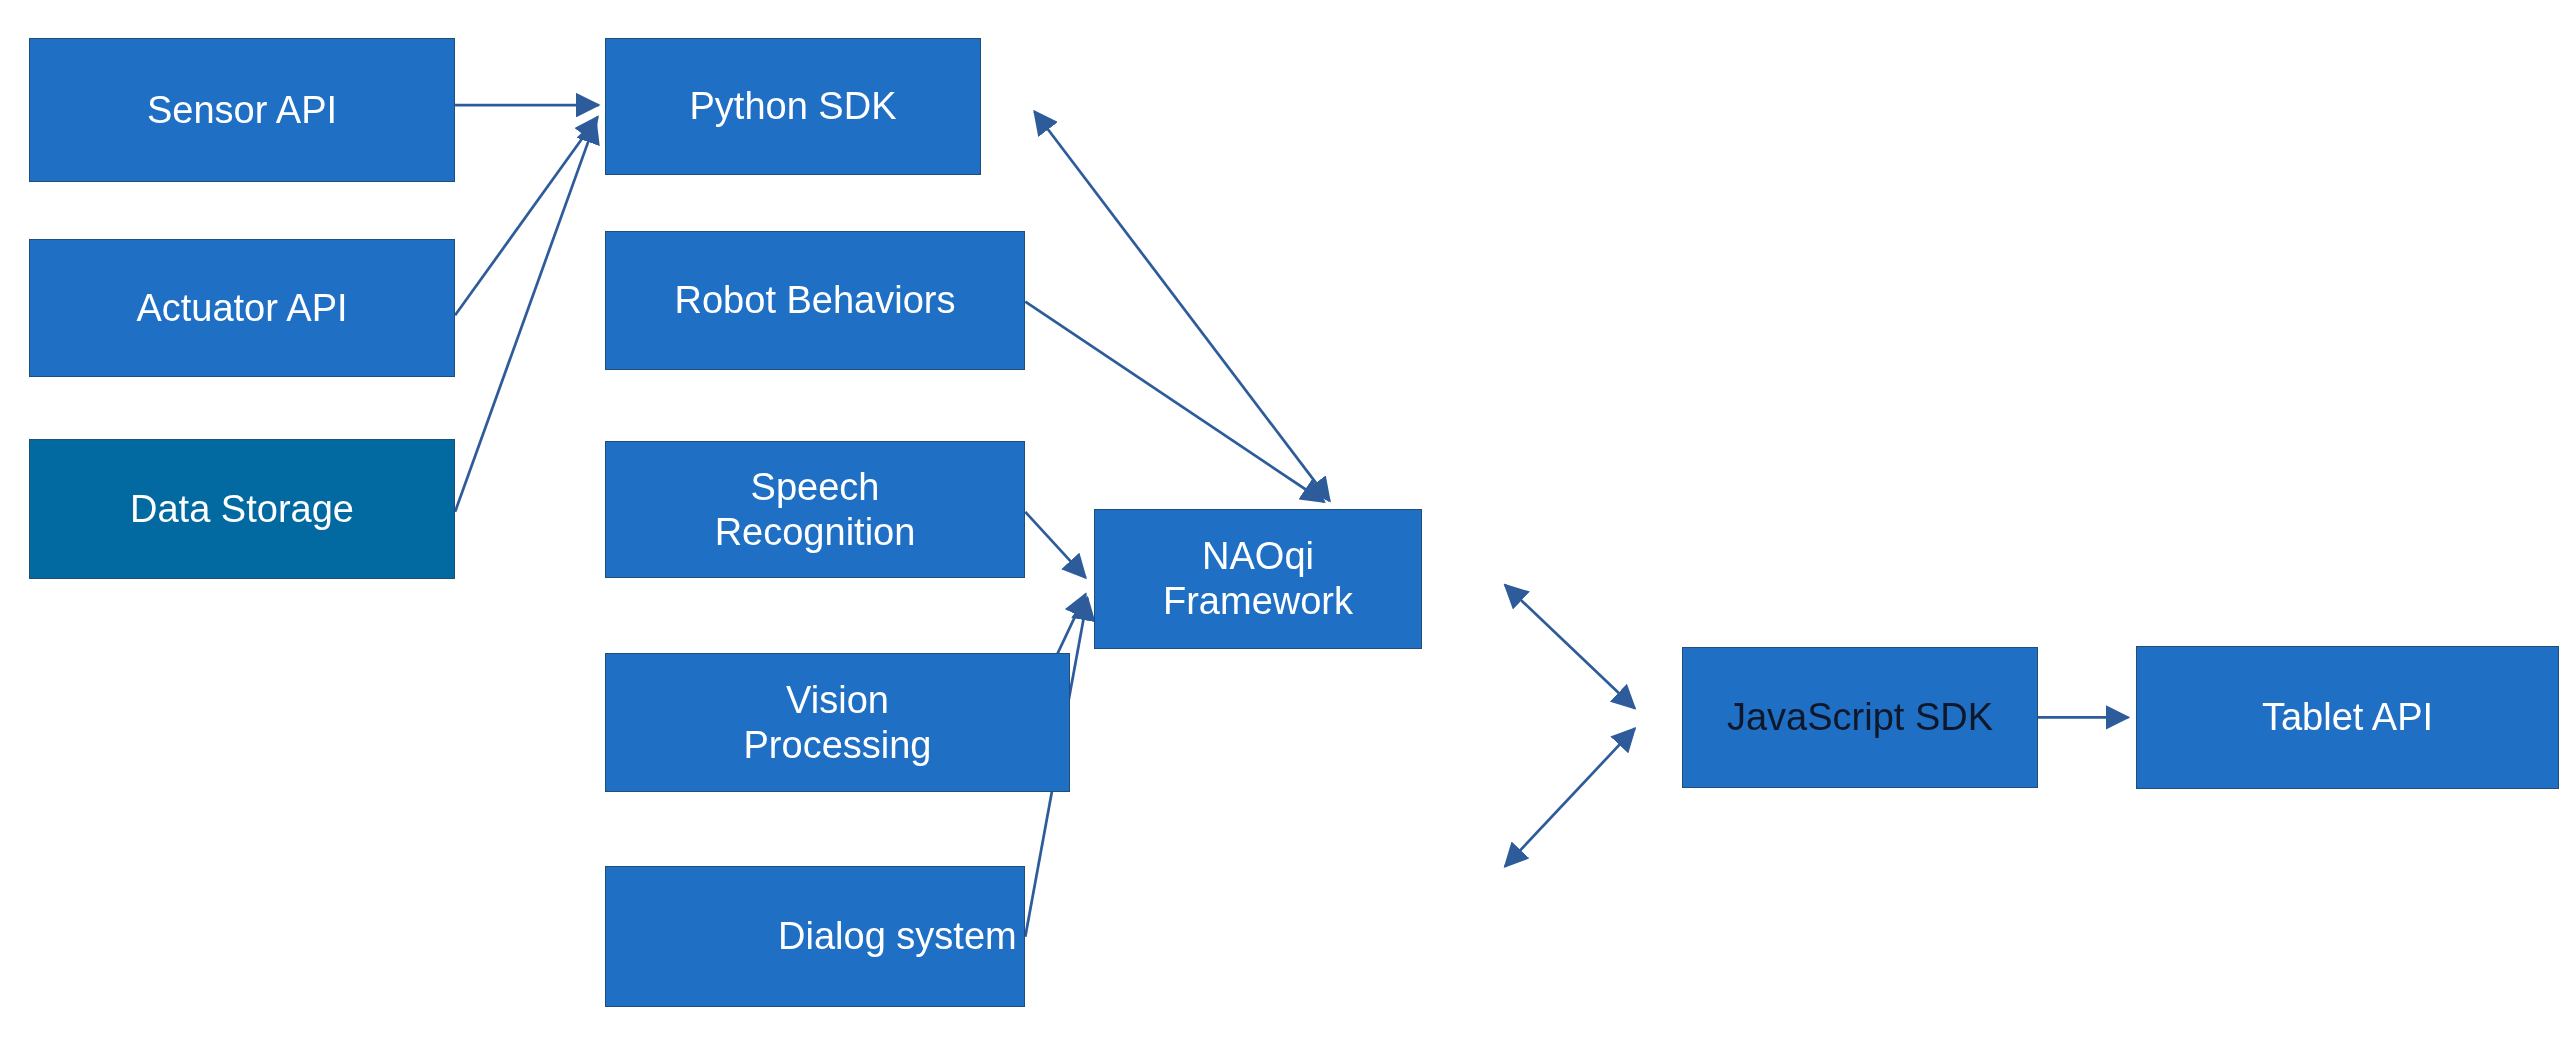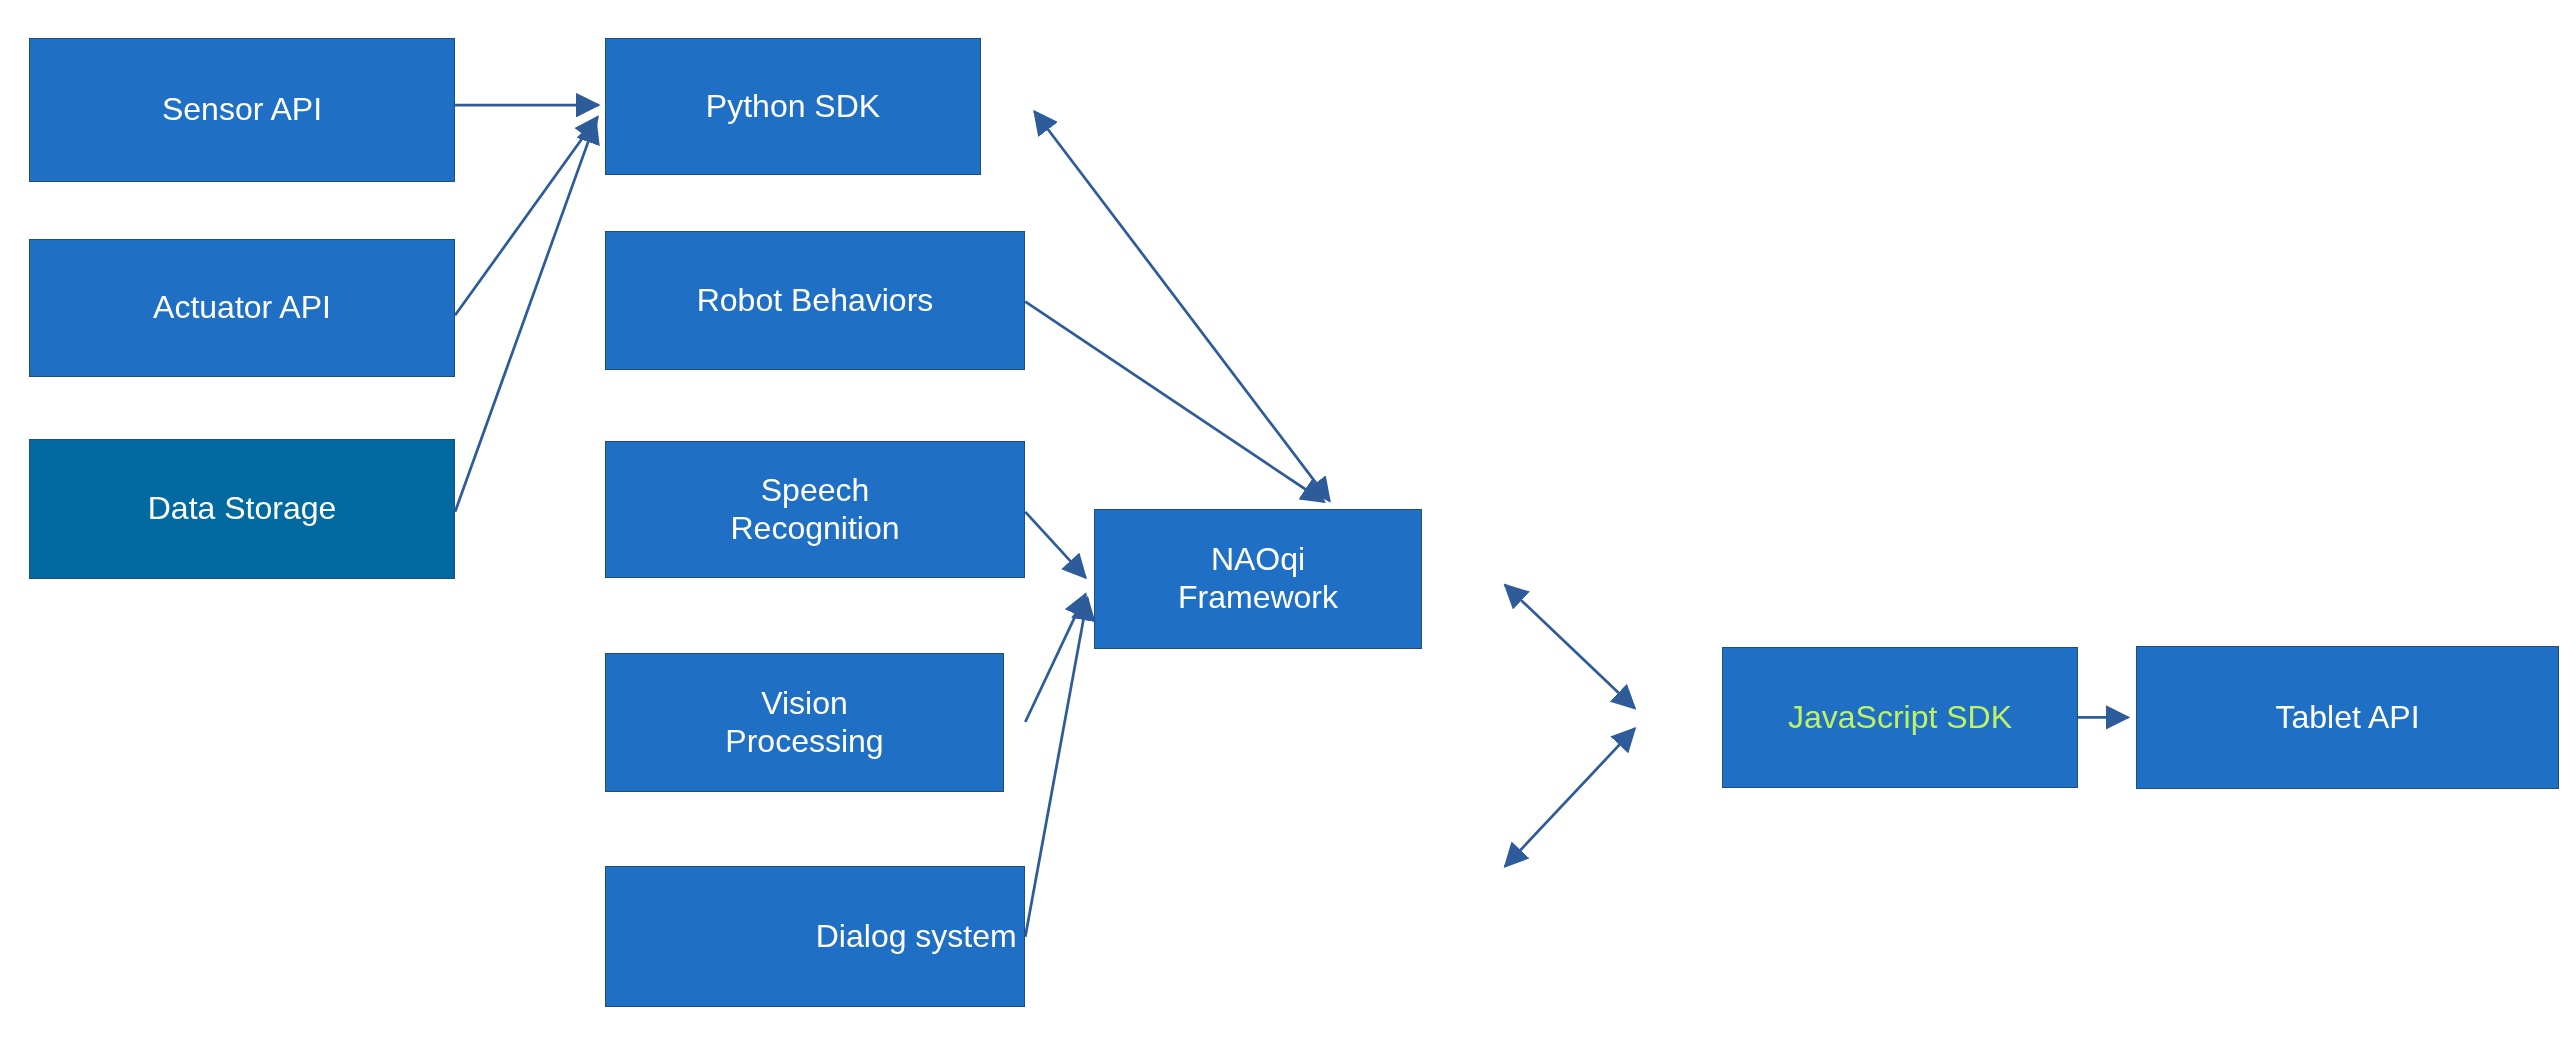--- a/index.html
+++ b/index.html
@@ -30,21 +30,21 @@
     position: absolute;
     background: #1f6FC4;
     border: 1.8px solid #1f4E79;
     box-sizing: border-box;
     display: flex;
     align-items: center;
     justify-content: center;
     text-align: center;
     color: #ffffff;
     font-family: "Liberation Sans", sans-serif;
-    font-size: 32px;
+    font-size: 38px;
     font-weight: 400;
     line-height: 1.18;
     letter-spacing: 0px;
     white-space: pre-line;
     padding: 0 7.3px;
   }
   .node-label {
     display: block;
     width: 100%;
     white-space: pre-line;
@@ -100,32 +100,32 @@
   <div class="node" style="left: 605px; top: 38px; width: 376px; height: 137px; background: rgb(31, 111, 196); border-color: rgb(31, 78, 121); color: rgb(255, 255, 255);">
     <span class="node-label">Python SDK</span>
   </div>
   <div class="node" style="left: 605px; top: 231px; width: 420px; height: 139px; background: rgb(31, 111, 196); border-color: rgb(31, 78, 121); color: rgb(255, 255, 255);">
     <span class="node-label">Robot Behaviors</span>
   </div>
   <div class="node" style="left: 605px; top: 441px; width: 420px; height: 137px; background: rgb(31, 111, 196); border-color: rgb(31, 78, 121); color: rgb(255, 255, 255); justify-content: center;">
     <span class="node-label">Speech
 Recognition</span>
   </div>
-  <div class="node" style="left: 605px; top: 653px; width: 399px; height: 139px; background: rgb(31, 111, 196); border-color: rgb(31, 78, 121); color: rgb(255, 255, 255);">
+  <div class="node" style="left: 605px; top: 653px; width: 465px; height: 139px; background: rgb(31, 111, 196); border-color: rgb(31, 78, 121); color: rgb(255, 255, 255);">
     <span class="node-label">Vision
 Processing</span>
   </div>
   <div class="node" style="left: 605px; top: 866px; width: 420px; height: 141px; background: rgb(31, 111, 196); border-color: rgb(31, 78, 121); color: rgb(255, 255, 255); text-align: right;">
     <span class="node-label">Dialog system</span>
   </div>
   <div class="node" style="left: 1094px; top: 509px; width: 328px; height: 140px; background: rgb(31, 111, 196); border-color: rgb(31, 78, 121); color: rgb(255, 255, 255);">
     <span class="node-label">NAOqi
 Framework</span>
   </div>
-  <div class="node" style="left: 1722px; top: 647px; width: 356px; height: 141px; background: rgb(31, 111, 196); border-color: rgb(31, 78, 121); color: #bef264;">
+  <div class="node" style="left: 1682px; top: 647px; width: 356px; height: 141px; background: rgb(31, 111, 196); border-color: rgb(31, 78, 121); color: #0f172a;">
     <span class="node-label">JavaScript SDK</span>
   </div>
   <div class="node" style="left: 2136px; top: 646px; width: 423px; height: 143px; background: rgb(31, 111, 196); border-color: rgb(31, 78, 121); color: rgb(255, 255, 255);">
     <span class="node-label">Tablet API</span>
   </div>
 
 </div>
 
 
 </body></html>

